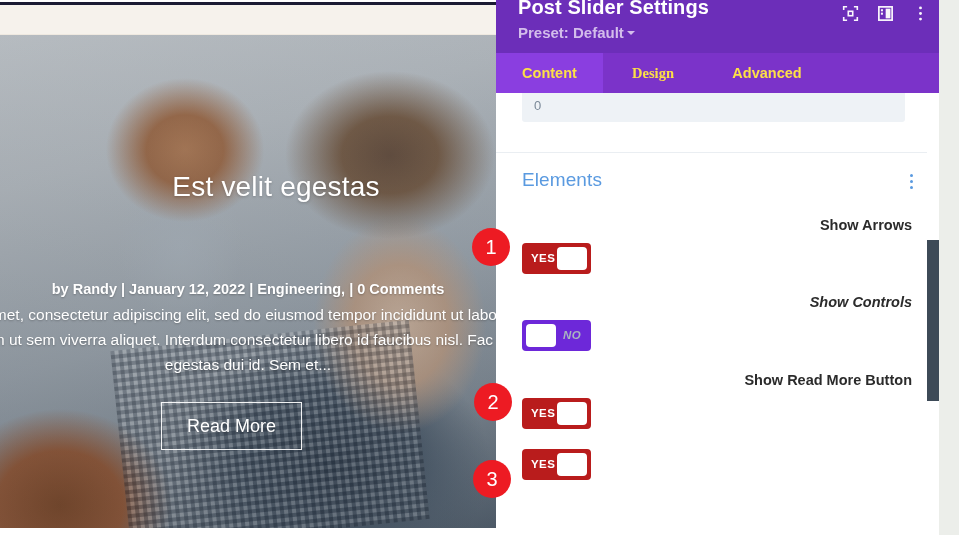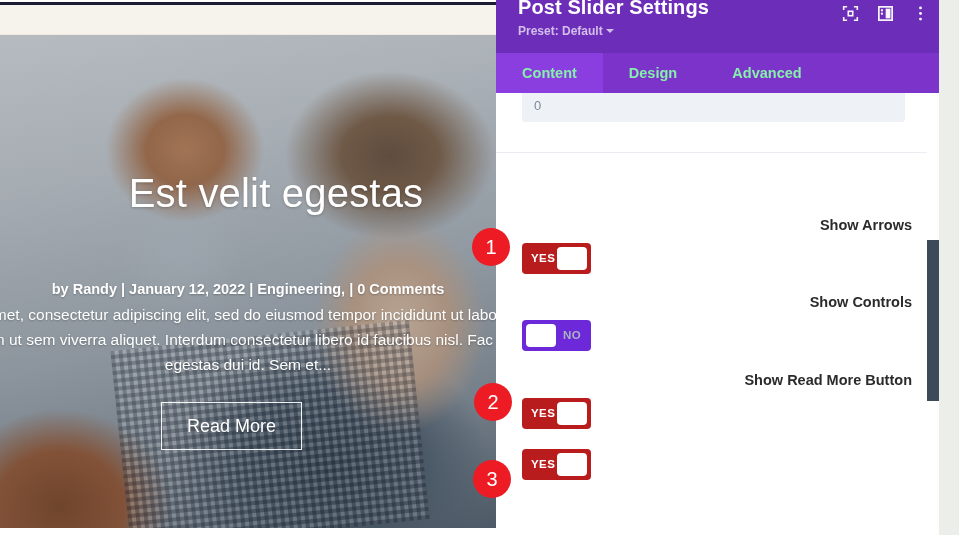--- a/index.html
+++ b/index.html
@@ -64,21 +64,21 @@
     background:linear-gradient(180deg, rgba(40,48,58,.14) 0%, rgba(40,48,58,.20) 45%, rgba(30,38,48,.26) 100%);
   }
 
   .hero-inner {
     position:absolute; left:0; top:0; width:496px; height:493px;
     text-align:center;
     color:#ffffff;
   }
   .hero-title {
     position:absolute; left:0; top:137px; width:552px;
-    font-size:40px; font-weight:400; line-height:1.05;
+    font-size:28px; font-weight:400; line-height:1.05;
     letter-spacing:.2px;
     color:#ffffff;
     text-shadow:0 1px 3px rgba(0,0,0,.22);
     white-space:nowrap;
   }
   .hero-meta {
     position:absolute; left:0; top:244px; width:496px;
     font-size:14.5px; font-weight:700; line-height:1.4;
     color:#ffffff;
     text-shadow:0 1px 2px rgba(0,0,0,.25);
@@ -121,21 +121,21 @@
     background:#6c2eb9;
   }
   .panel-title {
     position:absolute; left:22px; top:-4px;
     font-size:20px; font-weight:700; color:#ffffff;
     letter-spacing:.1px;
     white-space:nowrap;
   }
   .panel-preset {
     position:absolute; left:22px; top:24px;
-    font-size:12px; font-weight:700; color:#d3bdeb;
+    font-size:15px; font-weight:700; color:#d3bdeb;
     white-space:nowrap;
     cursor:pointer;
   }
   .panel-preset .caret {
     display:inline-block;
     margin-left:3px;
     border-left:4px solid transparent;
     border-right:4px solid transparent;
     border-top:4px solid #d3bdeb;
     vertical-align:middle;
@@ -148,28 +148,28 @@
   }
   .hicon { width:17px; height:17px; cursor:pointer; opacity:.96; }
 
   .tabs {
     position:absolute; left:0; top:53px; width:443px; height:40px;
     background:#7b33c9;
     display:flex; align-items:stretch;
   }
   .tab {
     display:flex; align-items:center; justify-content:center;
-    font-size:14.5px; font-weight:700; color:#86efac;
+    font-size:14.5px; font-weight:700; color:#fde047;
     cursor:pointer;
     padding:0 18px;
     white-space:nowrap;
   }
   .tab.active { background:#8a3ee0; }
   .tab-content { width:107px; padding:0; }
-  .tab-design  { width:100px; }
+  .tab-design  { width:100px;font-family:Liberation Serif, serif; }
   .tab-advanced{ width:128px;text-align:right; }
 
   .panel-body {
     position:absolute; left:0; top:93px;
     width:443px; height:442px;
     background:#ffffff;
     overflow:hidden;
   }
 
   .num-field {
@@ -203,21 +203,21 @@
     width:4px; height:18px;
     cursor:pointer;
   }
   .section-dots span {
     display:block; width:3px; height:3px; border-radius:50%;
     background:#5a9ae0; margin-bottom:3px;
   }
 
   .field-group { position:absolute; left:26px; width:390px;text-align:right; }
   .fg1 { top:124px; }
-  .fg2 { top:201px; }
+  .fg2 { top:201px;font-style:italic; }
   .fg3 { top:279px; }
   .fg4 { top:356px; }
 
   .field-label {
     font-size:14.5px; font-weight:700; color:#2b2b2b;
     margin-bottom:10px;
     display:block;
     white-space:nowrap;
   }
 
@@ -345,20 +345,28 @@
       <div class="tab tab-design">Design</div>
       <div class="tab tab-advanced">Advanced</div>
     </div>
 
     <div class="panel-body">
 
       <input class="num-field" type="text" value="0" style="">
 
       <div class="divider"></div>
 
+      <div class="section-head">
+        <span class="section-title">Elements</span>
+        <span class="section-dots">
+          <span></span>
+          <span></span>
+          <span></span>
+        </span>
+      </div>
 
       <div class="field-group fg1">
         <span class="field-label">Show Arrows</span>
         <span class="toggle on">
           <span class="txt">YES</span>
           <span class="knob"></span>
         </span>
       </div>
 
       <div class="field-group fg2">

